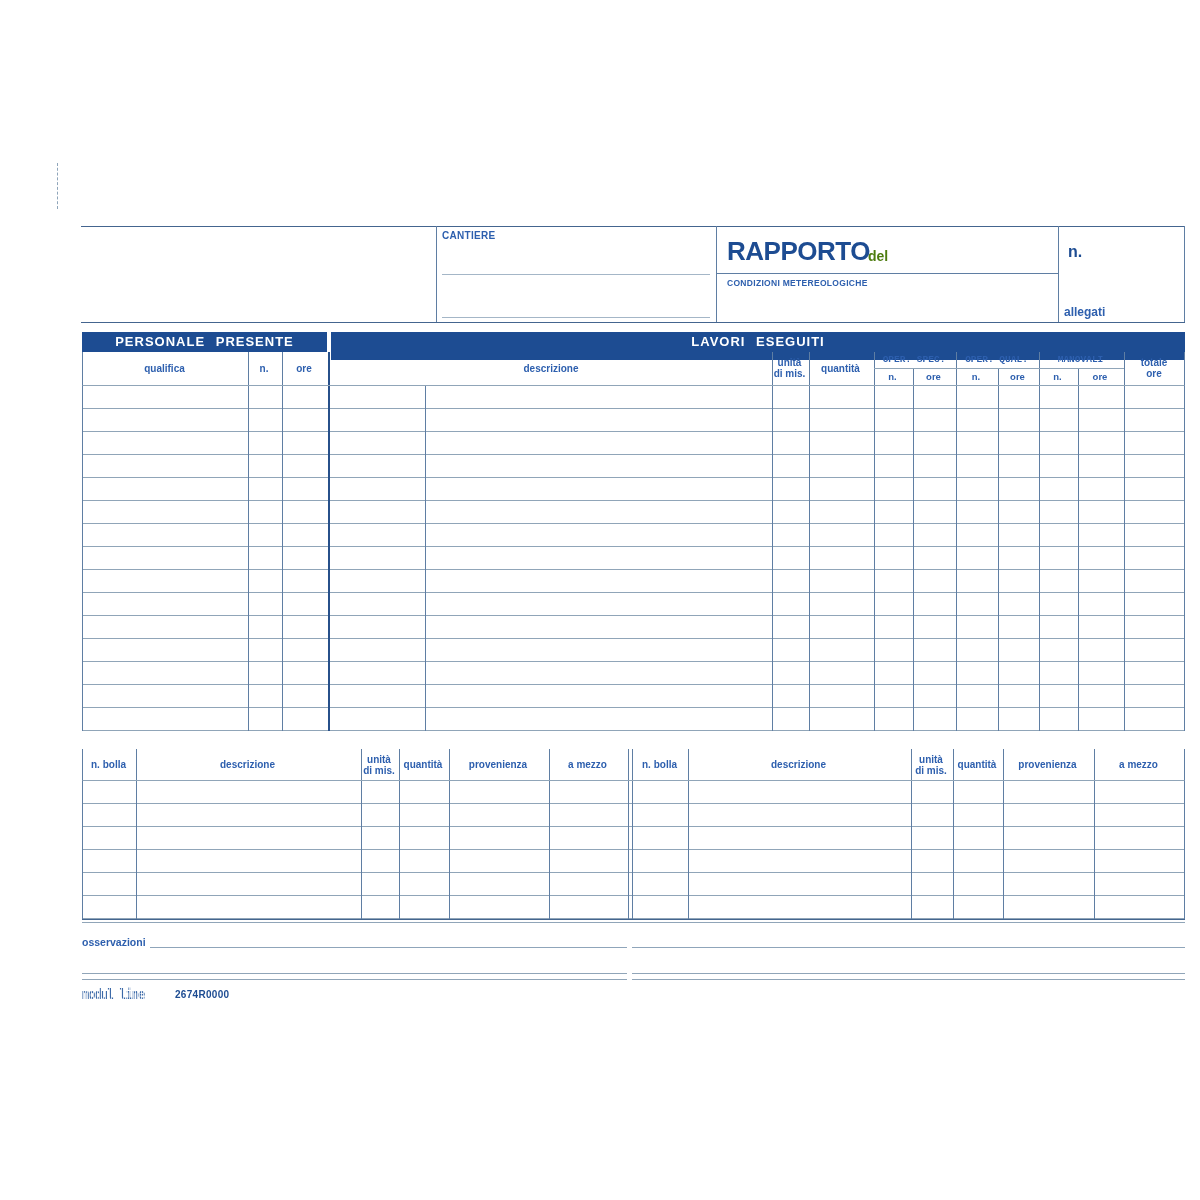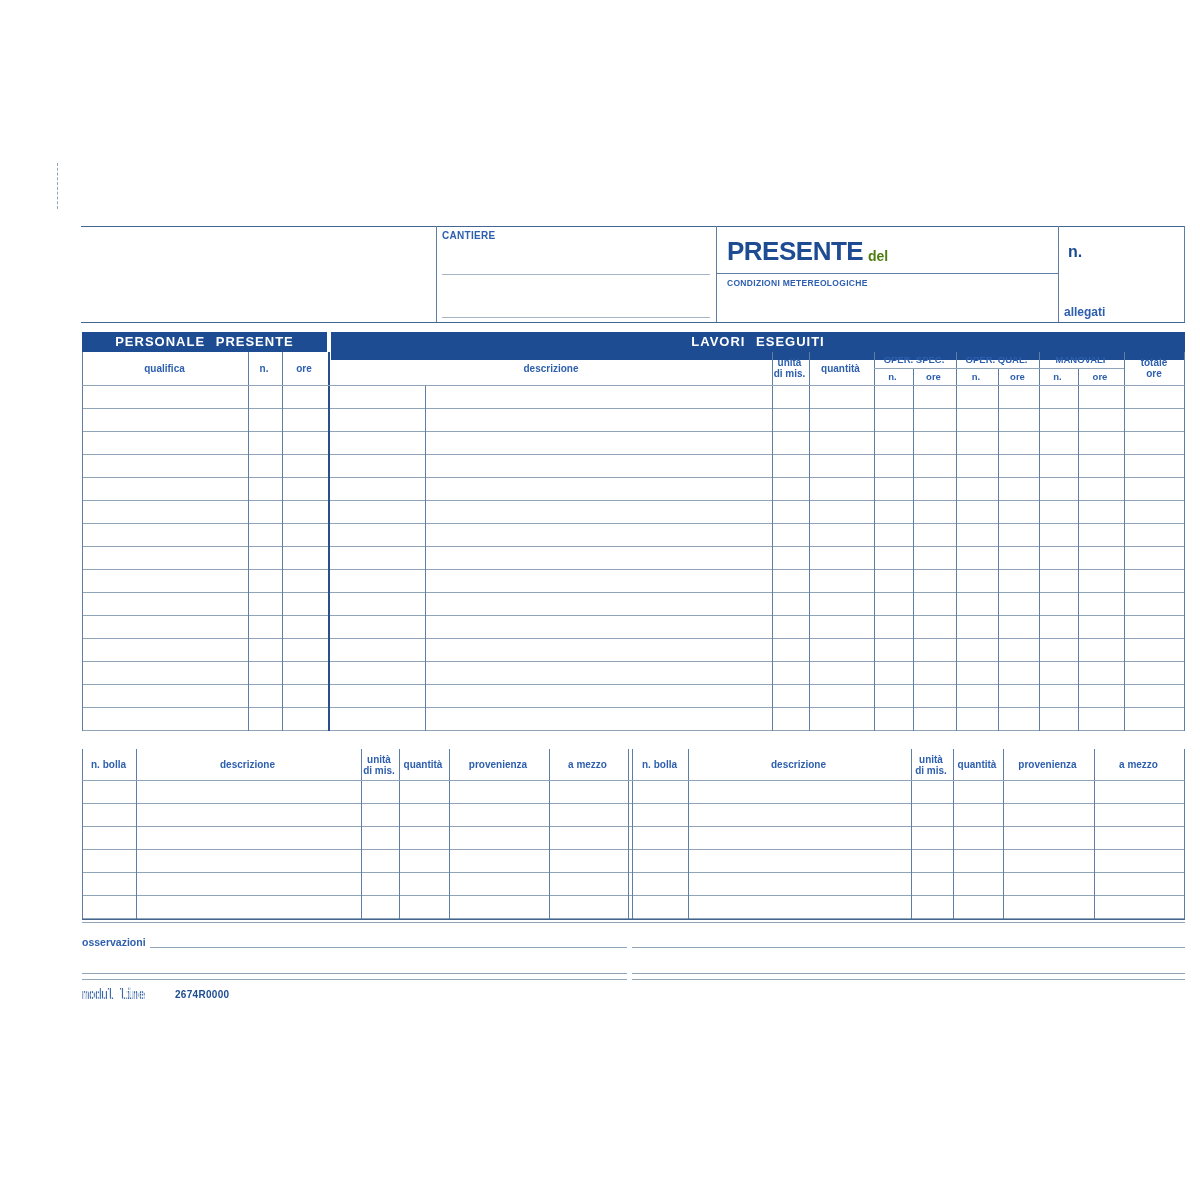--- a/index.html
+++ b/index.html
@@ -12,21 +12,21 @@
   .wl{position:absolute;height:1px;background:#a4b6c7;}
   .v{position:absolute;top:0;width:1px;height:100%;background:#5f7ea3;}
   .v.half{top:16px;height:17px;}
   .v.thick{width:2px;background:#27508a;}
   
   .band{position:absolute;background:#1d4c92;color:#ffffff;font-weight:bold;
         text-align:center;letter-spacing:1px;word-spacing:6px;font-size:13px;}
   
   .lb{position:absolute;color:#2d5fae;font-weight:bold;text-align:center;font-size:10px;}
   .lb.two{line-height:11px;padding-top:5px;font-size:10px;}
-  .lb.grp{font-size:9.5px;line-height:16px;}
+  .lb.grp{font-size:9.5px;line-height:16px;font-family:Liberation Mono, monospace;}
   .lb.sub{font-size:9.5px;line-height:17px;}
   
   .gridbody{position:absolute;left:82px;width:1103px;box-sizing:border-box;
             border-left:1px solid #5f7ea3;border-right:1px solid #5f7ea3;border-top:1px solid #90a5b8;
             background:repeating-linear-gradient(to bottom, transparent 0 22px, #90a5b8 22px 23px);}
   .subhead{position:absolute;left:82px;width:1103px;box-sizing:border-box;
            border-left:1px solid #5f7ea3;border-right:1px solid #5f7ea3;}
   .perf{position:absolute;left:57px;top:163px;height:46px;width:0;border-left:1px dashed #8fa5ba;}
   .cantiere-lb{position:absolute;left:442px;top:230px;font-size:10px;font-weight:bold;color:#2d5fae;letter-spacing:.3px;}
   .rapporto{position:absolute;left:727px;top:236px;font-size:26px;font-weight:bold;color:#1d4c92;letter-spacing:-.5px;}
@@ -52,21 +52,21 @@
   <div class="hl dark" style="left:81px;top:322px;width:1104px;"></div>
   <div class="abs" style="left:436px;top:226px;width:1px;height:96px;background:#5f7ea3;"></div>
   <div class="abs" style="left:716px;top:226px;width:1px;height:96px;background:#5f7ea3;"></div>
   <div class="abs" style="left:1058px;top:226px;width:1px;height:96px;background:#5f7ea3;"></div>
   <div class="abs" style="left:1184px;top:226px;width:1px;height:96px;background:#5f7ea3;"></div>
 
   <div class="cantiere-lb">CANTIERE</div>
   <div class="wl" style="left:442px;top:274px;width:268px;"></div>
   <div class="wl" style="left:442px;top:317px;width:268px;"></div>
 
-  <div class="rapporto">PRESENTE</div>
+  <div class="rapporto">RAPPORTO</div>
   <div class="del">del</div>
   <div class="hl" style="left:716px;top:273px;width:342px;background:#5f7ea3;"></div>
   <div class="condiz">CONDIZIONI METEREOLOGICHE</div>
   <div class="nlab">n.</div>
   <div class="alleg">allegati</div>
 
   <div class="band" style="left:82px;top:332px;width:245px;height:20px;line-height:20px;">PERSONALE PRESENTE</div>
   <div class="band" style="left:331px;top:332px;width:854px;height:28px;line-height:20px;">LAVORI ESEGUITI</div>
 
   <div class="subhead" style="top:352px;height:33px;">

